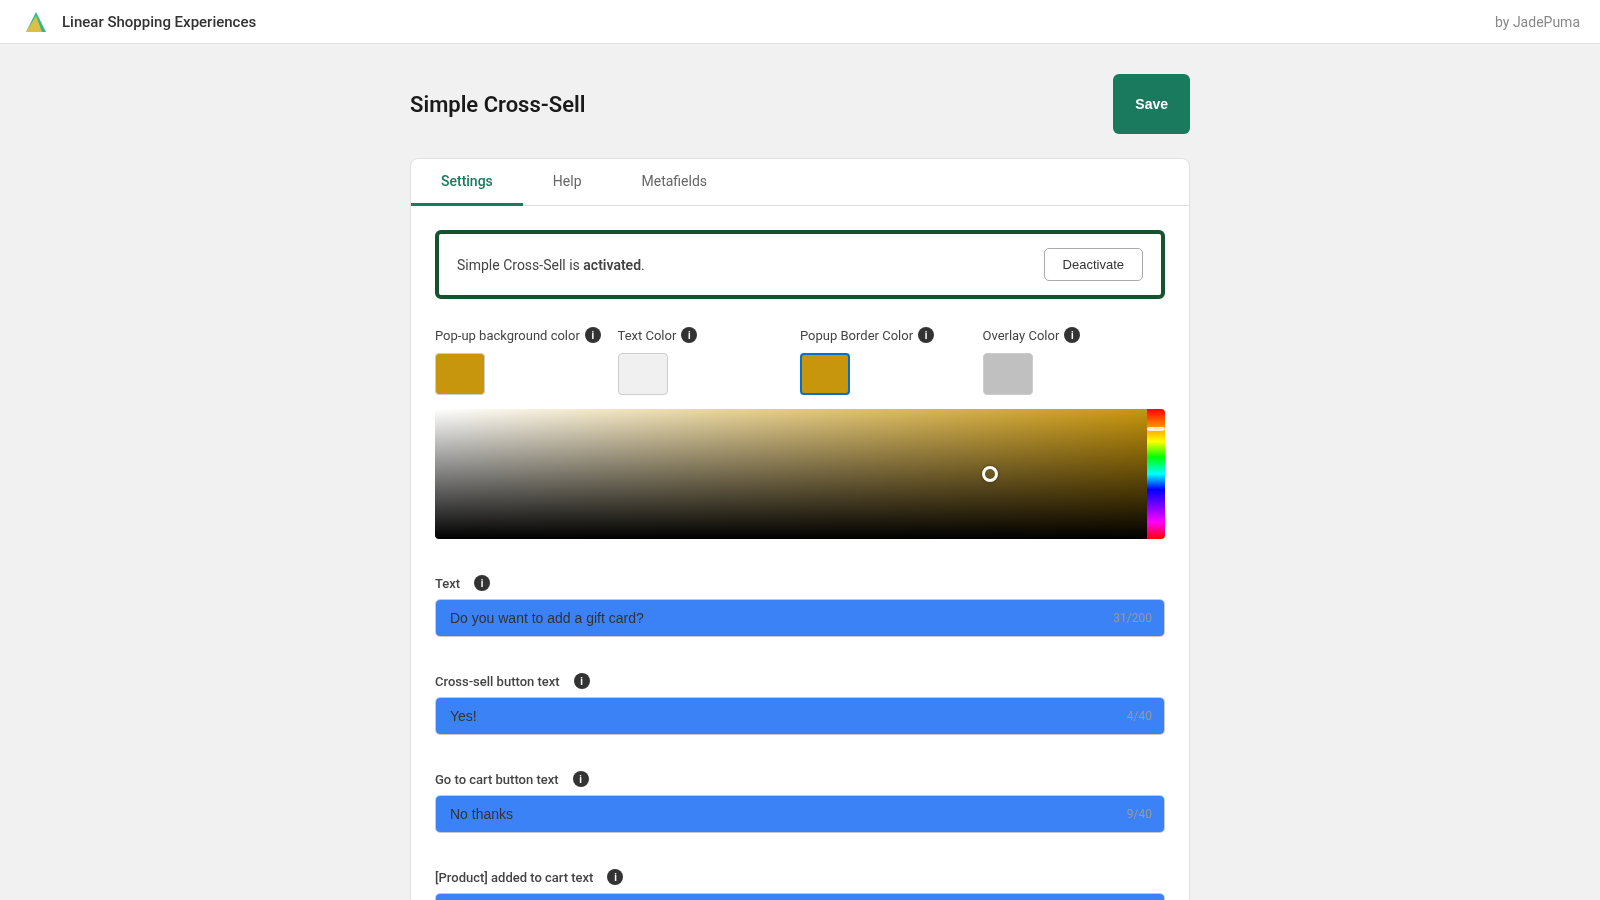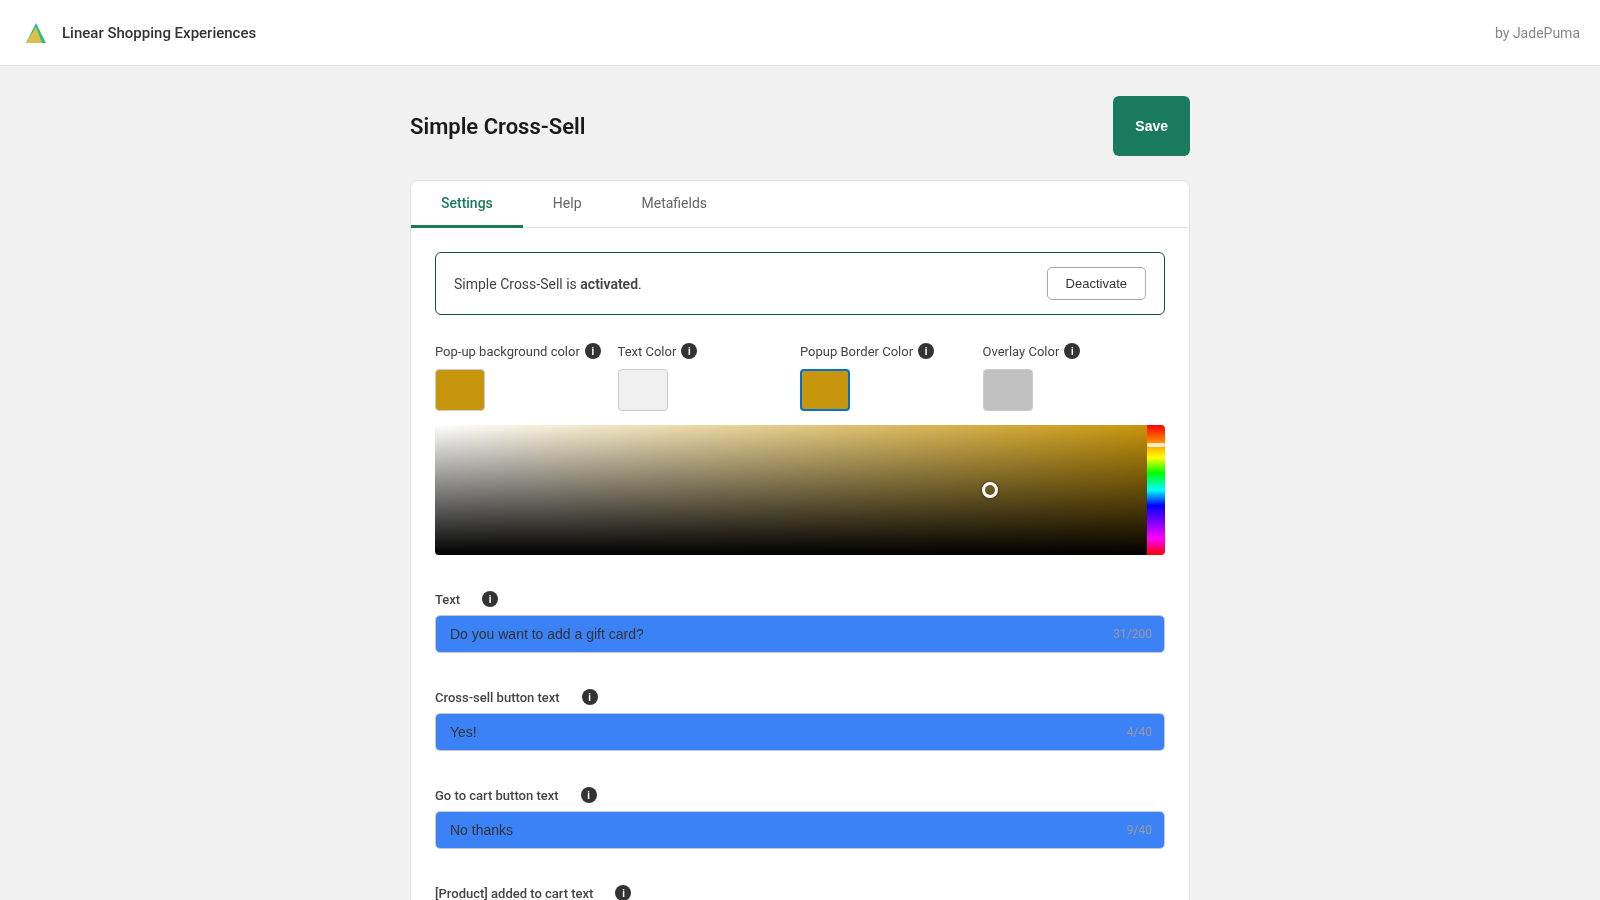--- a/index.html
+++ b/index.html
@@ -6,21 +6,21 @@
     body {
       font-family: -apple-system, BlinkMacSystemFont, 'Segoe UI', Roboto, sans-serif;
       background: #f1f1f1;
       color: #333;
       font-size: 14px;
     }
 
     
     .header {
       background: #fff;
-      height: 66px;
+      height: 44px;
       display: flex;
       align-items: center;
       justify-content: space-between;
       padding: 0 20px;
       border-bottom: 1px solid #e0e0e0;
     }
     .header-logo {
       display: flex;
       align-items: center;
       gap: 10px;
@@ -98,21 +98,21 @@
     
     .tab-content {
       padding: 24px;
     }
 
     
     .activation-bar {
       display: flex;
       align-items: center;
       justify-content: space-between;
-      border: 1px solid #14532d;
+      border: 4px solid #14532d;
       border-radius: 6px;
       padding: 14px 18px;
       margin-bottom: 28px;
     }
     .activation-text {
       font-size: 14px;
       color: #444;
     }
     .activation-text span {
       font-weight: 600;
@@ -241,21 +241,21 @@
       top: 18px;
     }
 
     
     .field-group {
       margin-bottom: 20px;
     }
     .field-label {
       display: flex;
       align-items: center;
-      gap: 22px;
+      gap: 14px;
       font-size: 13px;
       color: #444;
       margin-bottom: 8px;
       font-weight: 500;
       margin-top: 36px;
     }
     .field-input-wrap {
       position: relative;
       border: 1px solid #c8c8c8;
       border-radius: 5px;

